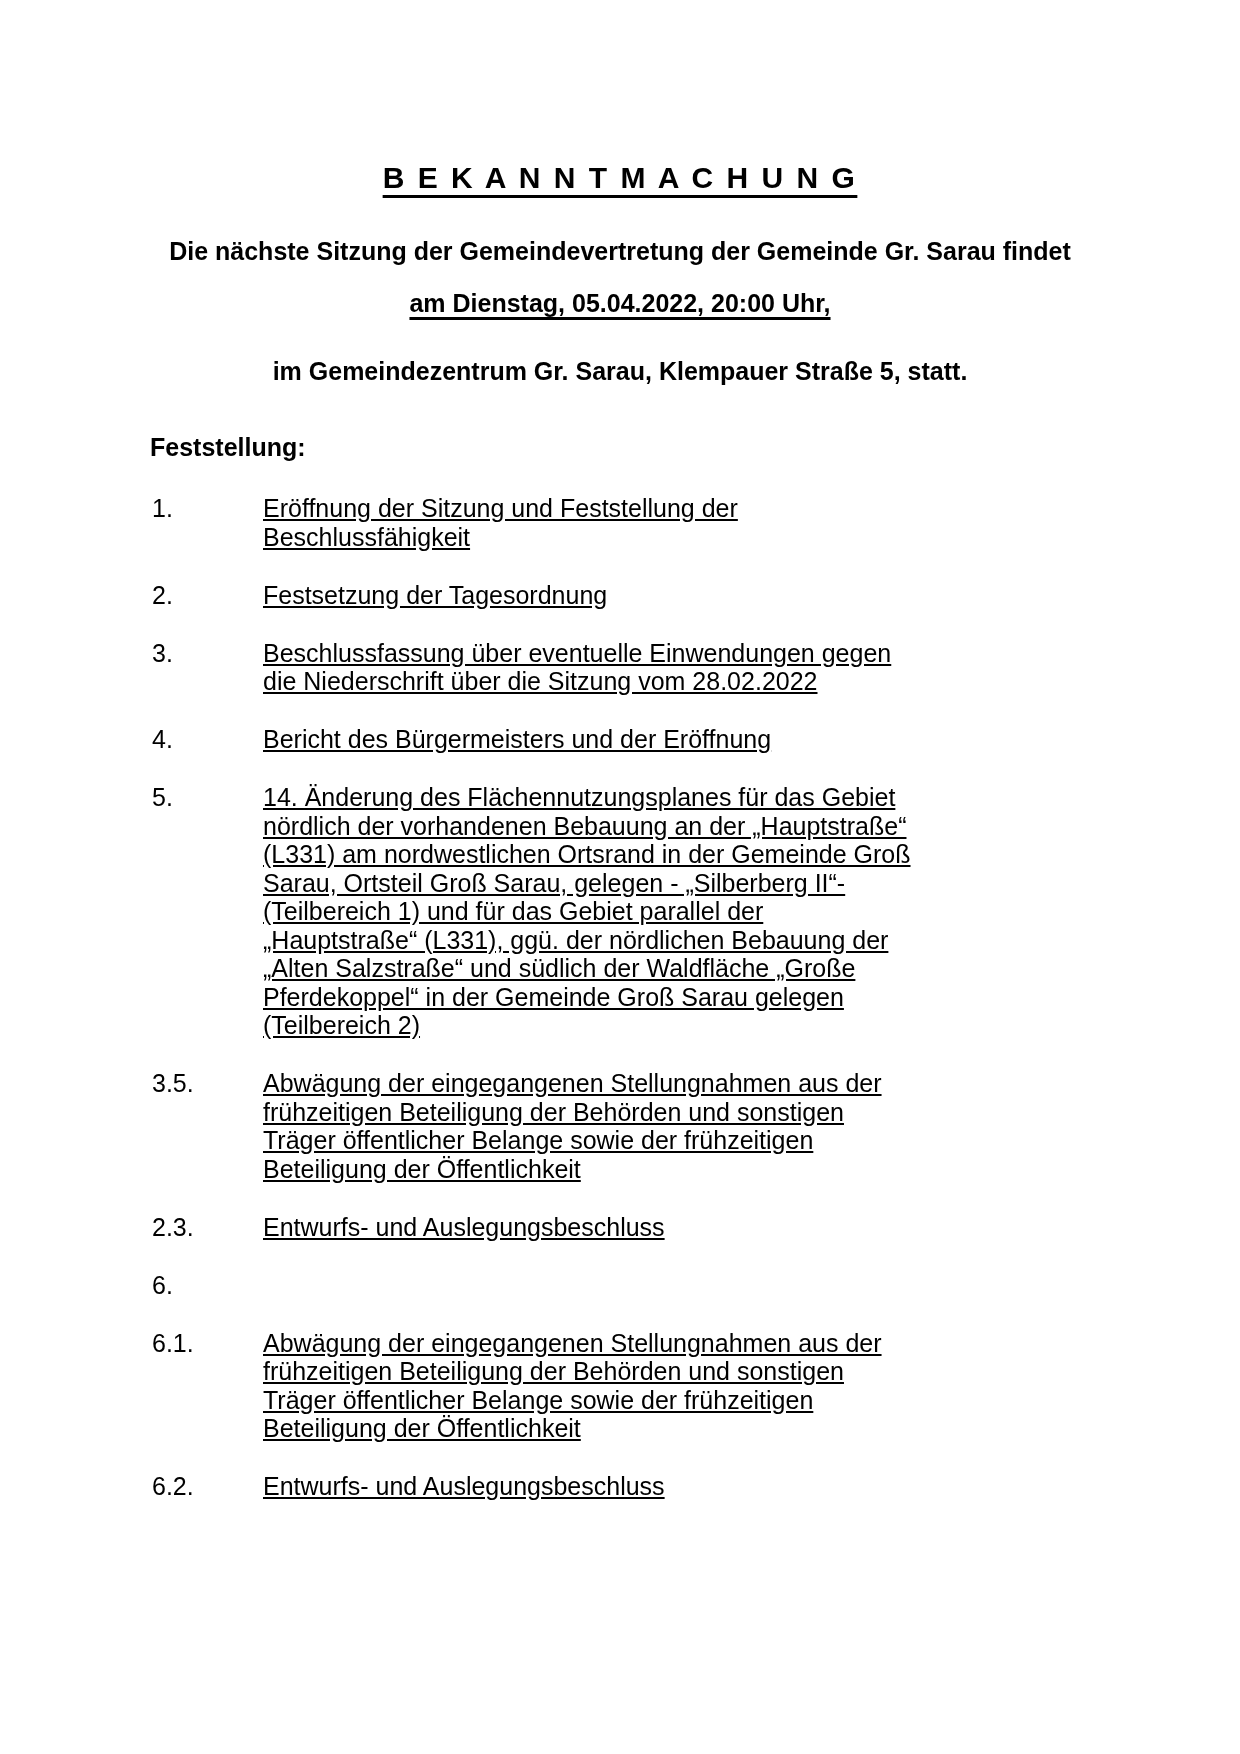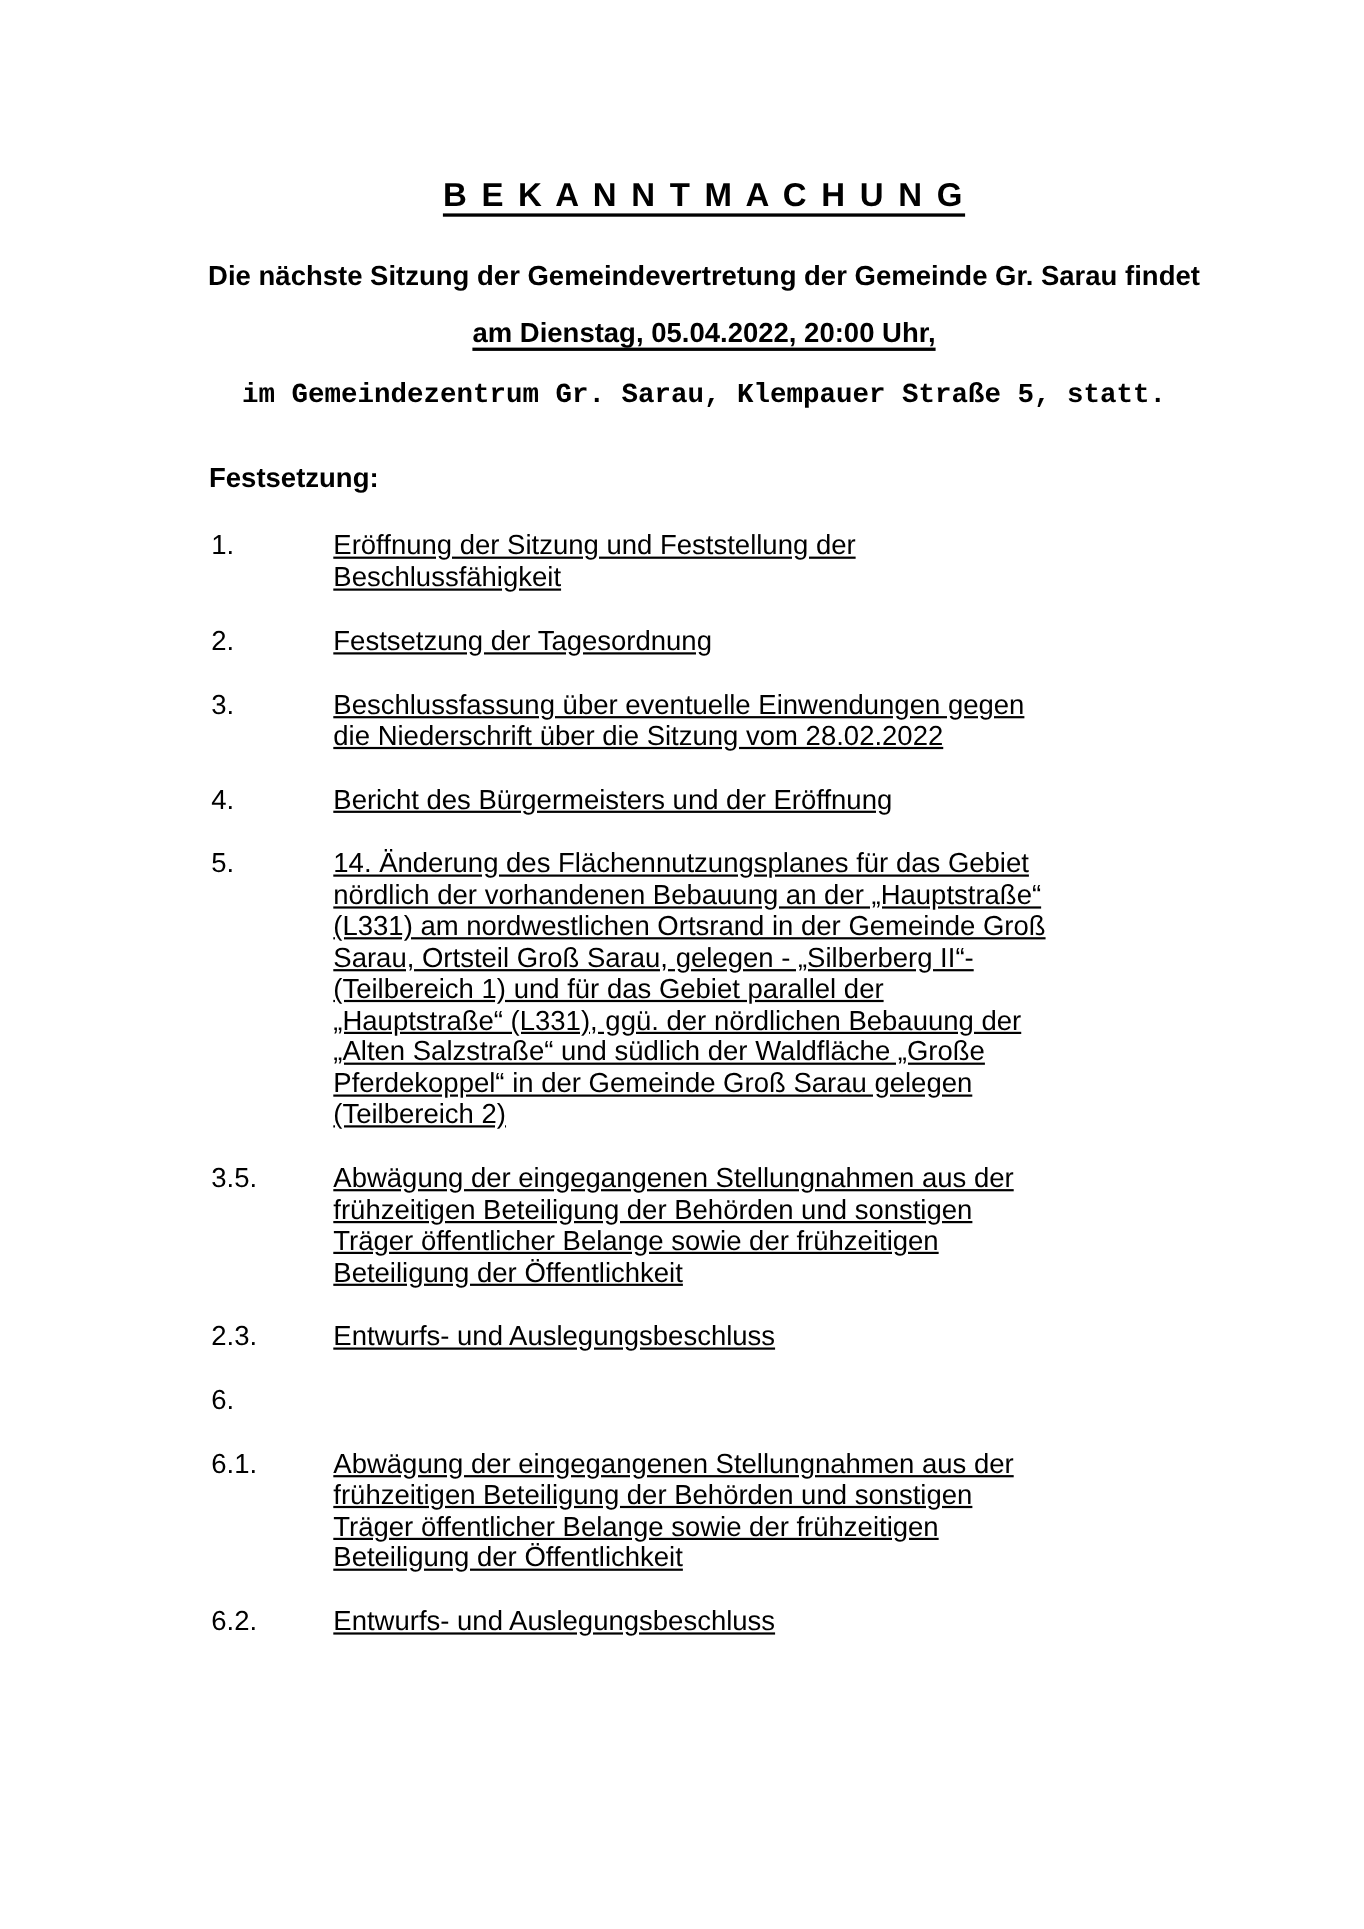--- a/index.html
+++ b/index.html
@@ -11,21 +11,20 @@
   .page {
     position: relative;
     width: 1240px;
     height: 1754px;
     margin: 0 auto;
     background: #ffffff;
     color: #000000;
     font-family: "Liberation Sans", "DejaVu Sans", sans-serif;
     overflow: hidden;
     box-sizing: border-box;
-    padding-left: 40px;
   }
   .header {
     text-align: center;
   }
   .doc-title {
     margin: 161px 0 0 0;
     font-size: 30px;
     font-weight: bold;
     letter-spacing: 2.5px;
     line-height: 34px;
@@ -34,21 +33,21 @@
     text-underline-offset: 7px;
   }
   .intro-line {
     margin: 0;
     font-size: 25px;
     font-weight: bold;
     line-height: 30px;
   }
   .intro-1 { margin-top: 41px; }
   .intro-2 { margin-top: 22px; }
-  .intro-3 { margin-top: 26px; font-family: Liberation Mono, monospace; }
+  .intro-3 { margin-top: 38px; }
   .u {
     text-decoration: underline;
     text-decoration-thickness: 3px;
     text-underline-offset: 5px;
   }
   .agenda-heading {
     margin: 46px 0 0 150px;
     font-size: 25px;
     font-weight: bold;
     line-height: 30px;
@@ -83,21 +82,21 @@
   <div class="header">
     <h1 class="doc-title">B E K A N N T M A C H U N G</h1>
 
     <p class="intro-line intro-1">Die nächste Sitzung der Gemeindevertretung der Gemeinde Gr. Sarau findet</p>
 
     <p class="intro-line intro-2 u">am Dienstag, 05.04.2022, 20:00 Uhr,</p>
 
     <p class="intro-line intro-3">im Gemeindezentrum Gr. Sarau, Klempauer Straße 5, statt.</p>
   </div>
 
-  <h2 class="agenda-heading">Festsetzung:</h2>
+  <h2 class="agenda-heading">Feststellung:</h2>
 
   <div class="agenda-list">
       <div class="agenda-row">
         <div class="agenda-num">1.</div>
         <div class="agenda-text">Eröffnung der Sitzung und Feststellung der
 Beschlussfähigkeit</div>
       </div>
       <div class="agenda-row">
         <div class="agenda-num">2.</div>
         <div class="agenda-text">Festsetzung der Tagesordnung</div>

